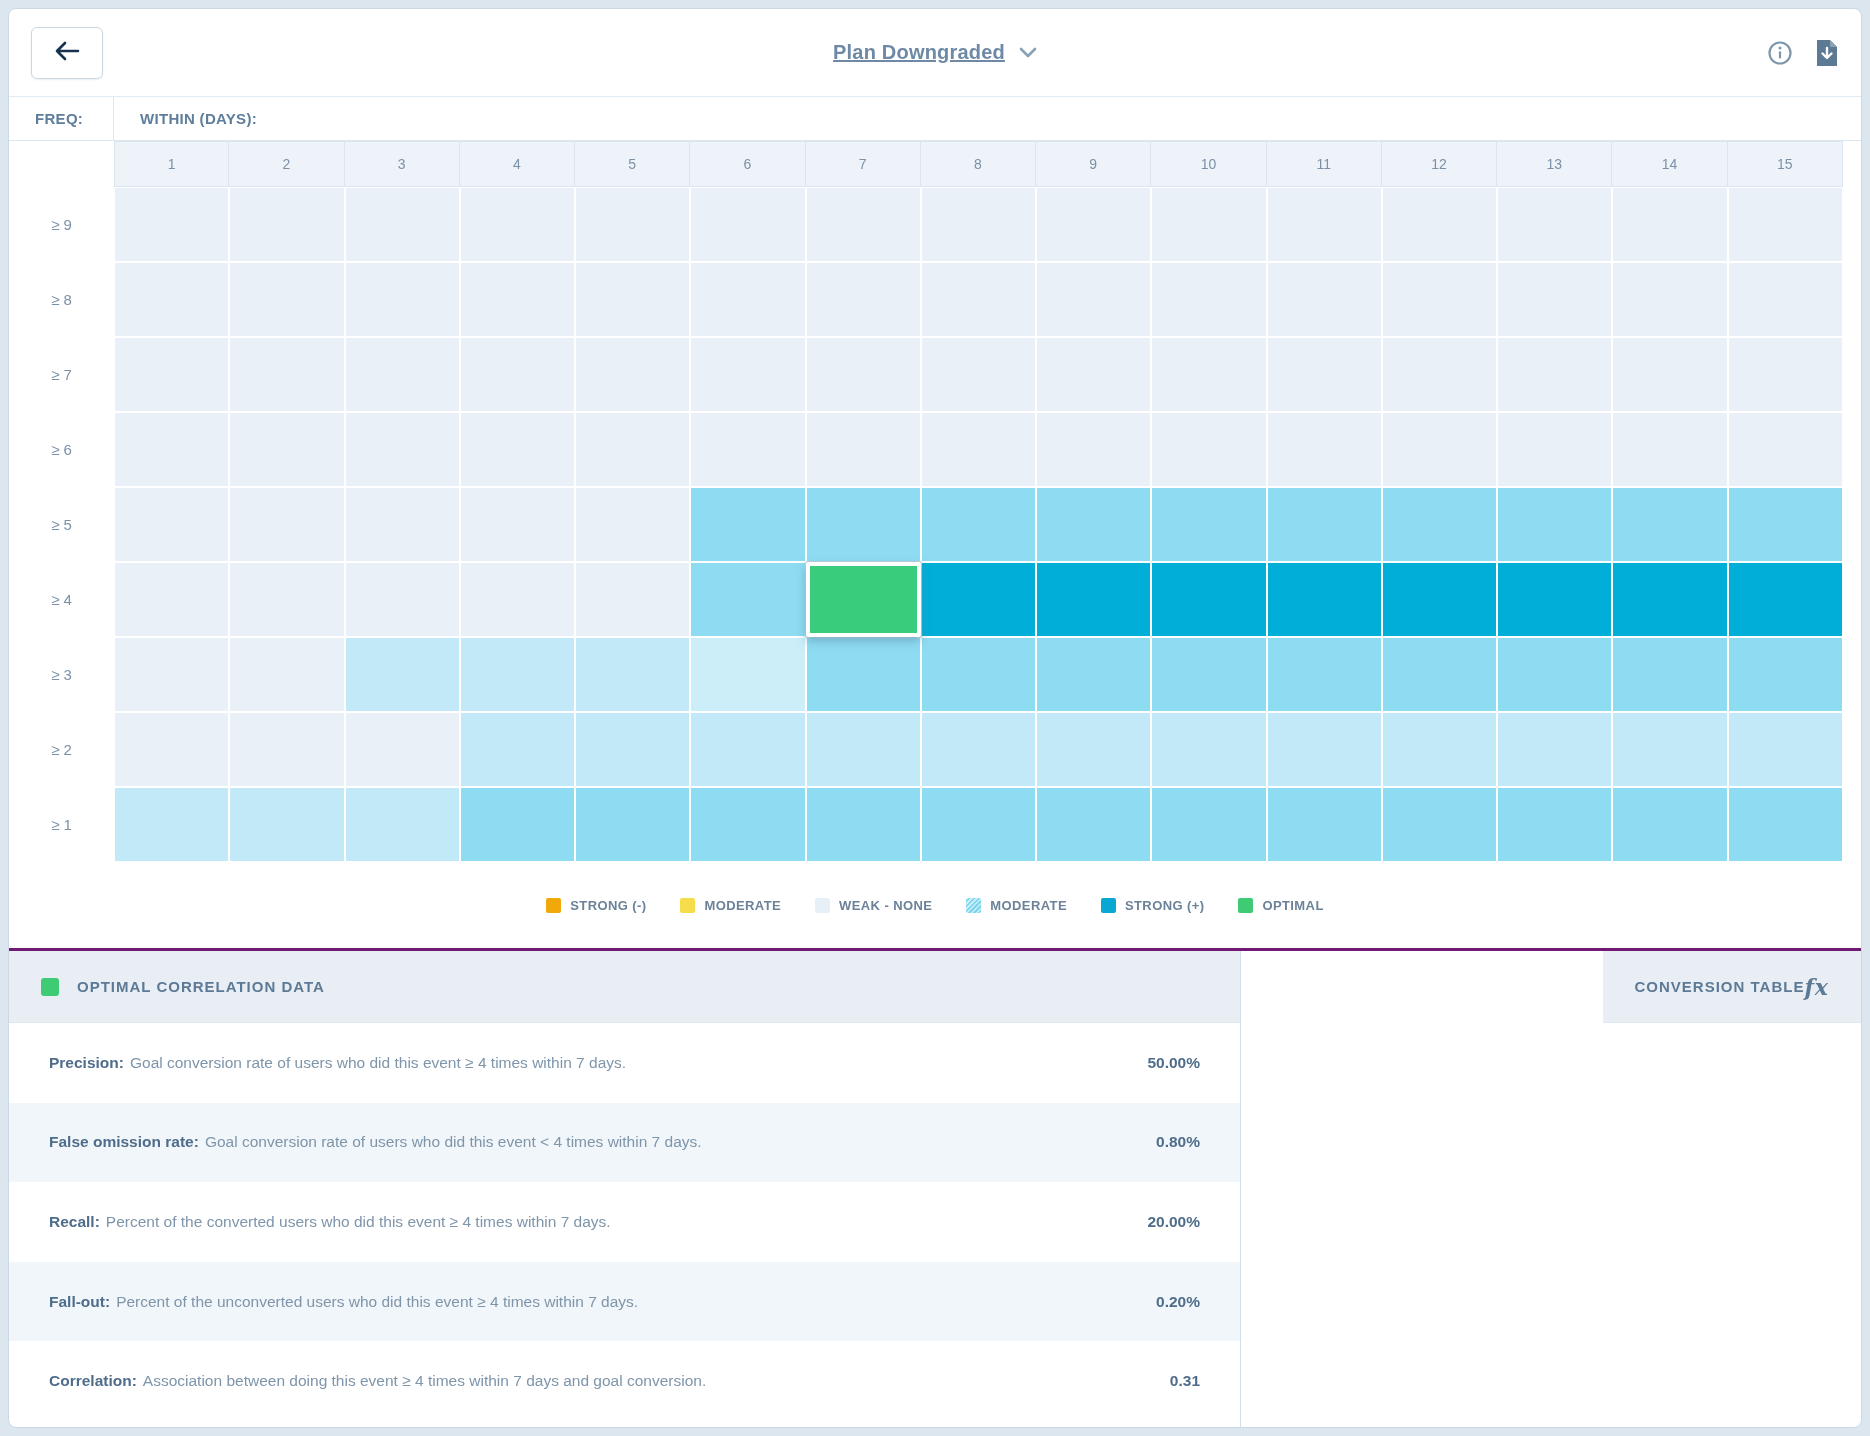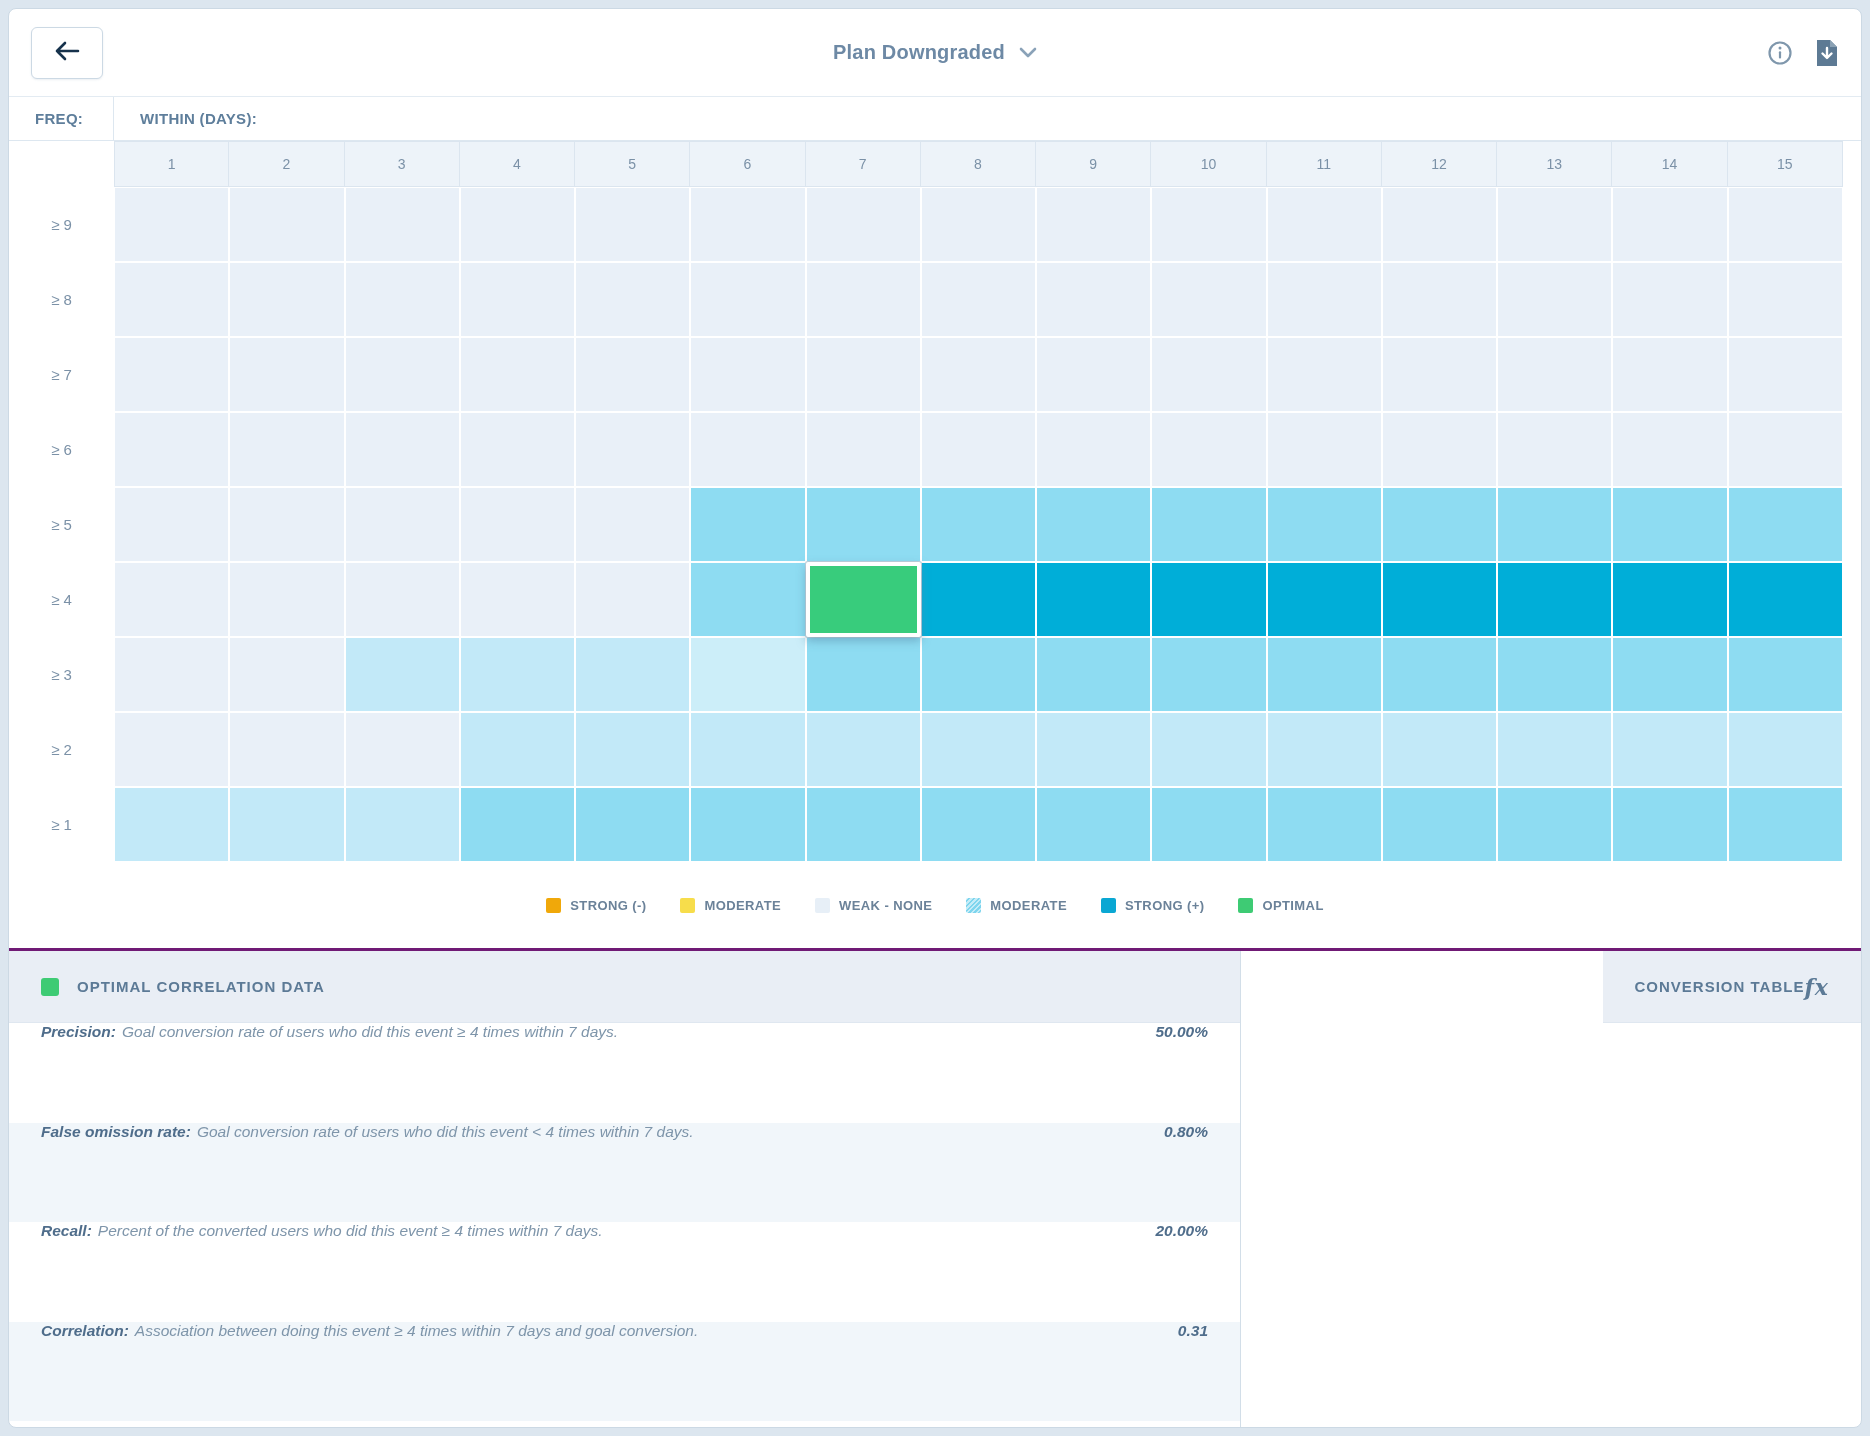--- a/index.html
+++ b/index.html
@@ -34,21 +34,21 @@
     border-radius:6px;
     display:flex; align-items:center; justify-content:center;
     cursor:pointer;
     box-shadow:0 1px 2px rgba(120,150,175,.15);
   }
   .title-wrap {
     position:absolute; left:0; right:0; top:0; bottom:0;
     display:flex; align-items:center; justify-content:center;
     gap:14px; pointer-events:none;
   }
-  .title-wrap > * { pointer-events:auto; }
+  .title-wrap > * { pointer-events:auto;text-decoration:underline; }
   .page-title {
     font-size:20px; font-weight:bold; color:#6d89a5; letter-spacing:.2px;
     cursor:pointer;
   }
   .topbar-right { margin-left:auto; display:flex; align-items:center; gap:22px; }
   .icon-btn { cursor:pointer; display:flex; align-items:center; justify-content:center; }
 
   
   .axis-row {
     height:44px; flex:0 0 44px;
@@ -127,23 +127,23 @@
   .fx-icon {
     margin-left:auto;
     font-family:"DejaVu Serif", serif;
     font-style:italic; font-size:22px; color:#5c7a96;
     cursor:pointer;
   }
 
   .metric-rows { flex:1 1 auto; display:flex; flex-direction:column; padding-bottom:6px; }
   .metric-row {
     flex:1 1 auto;
-    display:flex; align-items:flex-start;
-    padding:0 32px;
-    font-size:15.5px; color:#7e95aa;font-style:italic;
+    display:flex; align-items:center;
+    padding:0 40px;
+    font-size:15.5px; color:#7e95aa;
   }
   .metric-row:nth-child(even) { background:#f1f6fa; }
   .metric-label { font-weight:bold; color:#4f6d8b; margin-right:6px; white-space:nowrap; }
   .metric-value { margin-left:auto; font-weight:bold; color:#4f6d8b; font-size:15.5px; }
 
   .conv-wrap { flex:1 1 auto; padding:38px 0 0 48px; }
   table.conv { border-collapse:collapse; }
   .conv th {
     background:#e8eef6;
     border:1px solid #d5dfe9;
@@ -435,20 +435,25 @@
             <span class="metric-label">False omission rate:</span>
             <span class="metric-desc">Goal conversion rate of users who did this event &lt; 4 times within 7 days.</span>
             <span class="metric-value">0.80%</span>
           </div>
           <div class="metric-row">
             <span class="metric-label">Recall:</span>
             <span class="metric-desc">Percent of the converted users who did this event ≥ 4 times within 7 days.</span>
             <span class="metric-value">20.00%</span>
           </div>
           <div class="metric-row">
+            <span class="metric-label">Fall-out:</span>
+            <span class="metric-desc">Percent of the unconverted users who did this event ≥ 4 times within 7 days.</span>
+            <span class="metric-value">0.20%</span>
+          </div>
+          <div class="metric-row">
             <span class="metric-label">Correlation:</span>
             <span class="metric-desc">Association between doing this event ≥ 4 times within 7 days and goal conversion.</span>
             <span class="metric-value">0.31</span>
           </div>
         </div>
     </div>
 
     <div class="panel-right">
       <div class="panel-header">
         <span>CONVERSION TABLE</span>

